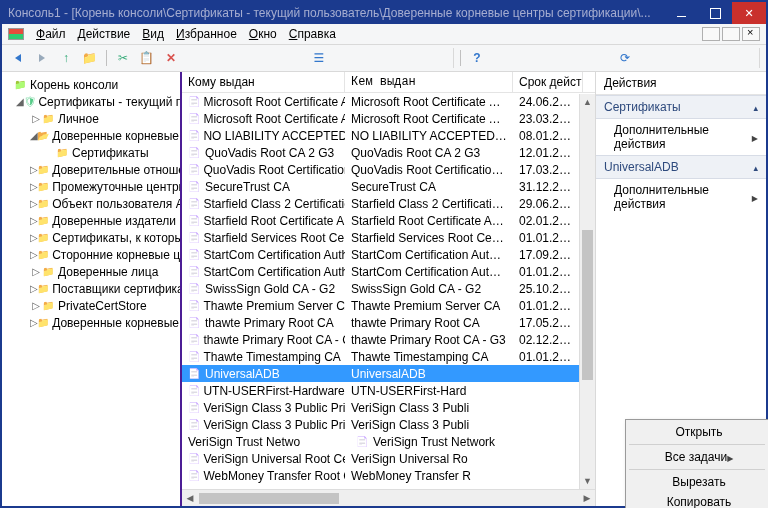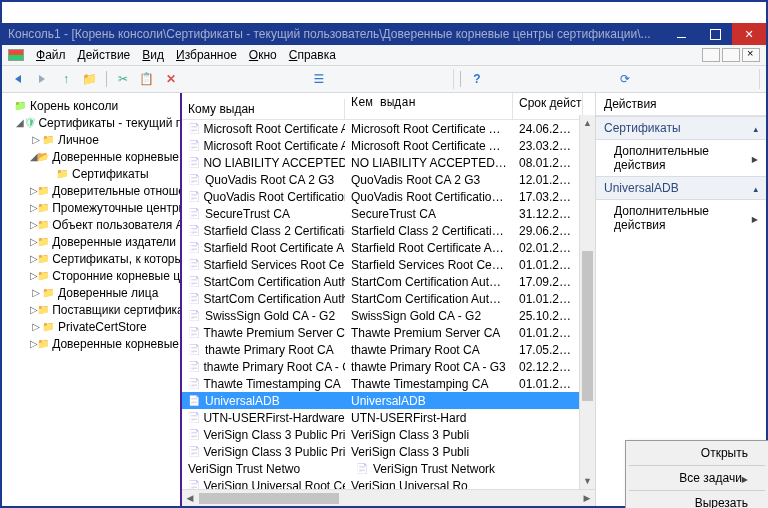--- a/index.html
+++ b/index.html
@@ -1,18 +1,18 @@
 <!DOCTYPE html>
 <html><head>
 <meta charset="utf-8">
 <style>
   * { box-sizing: border-box; margin: 0; padding: 0; }
   html, body { width: 768px; height: 508px; overflow: hidden; font-family: "Segoe UI", Tahoma, sans-serif; font-size: 12px; }
   .window { width: 768px; height: 508px; border: 2px solid #1b3a8e; background: #fff; display: flex; flex-direction: column; }
-  .titlebar { background: #1b3a8e; color: #d3d3e6; height: 22px; display: flex; align-items: center; padding: 0 0 0 6px; font-size: 12px; position: relative; margin-top: 21px; }
+  .titlebar { background: #1b3a8e; color: #d3d3e6; height: 22px; display: flex; align-items: center; padding: 0 0 0 6px; font-size: 12px; position: relative; }
   .titlebar .title { flex: 1; white-space: nowrap; overflow: hidden; text-overflow: ellipsis; opacity: .75;}
   .winbtns { display: flex; height: 100%; }
   .winbtn { width: 34px; display: flex; align-items: center; justify-content: center; color: #fff; }
   .winbtn.min::after { content:""; width:9px; height:1px; background:#fff; margin-top:6px;}
   .winbtn.max::after { content:""; width:9px; height:9px; border:1px solid #fff;}
   .winbtn.close { background:#c9302c; }
   .winbtn.close::after { content:"✕"; font-size:11px; }
   .menubar { background:#f5f6f7; padding:3px 6px; display:flex; gap:4px; align-items:center; border-bottom:1px solid #d9d9d9;}
   .menubar .mnemo { text-decoration: underline; }
   .menubar-right { margin-left:auto; display:flex; gap:2px;}
@@ -62,21 +62,21 @@
   .hsb { height:17px; border-top:1px solid #ddd; display:flex; align-items:center;}
   .hsb .sbtn{width:16px; text-align:center; color:#666; font-size:9px;}
   .hsb .thumb{ flex:0 0 140px; height:11px; background:#c4c4c4; margin:0 1px;}
   .actions { width:170px; background:#fff; display:flex; flex-direction:column;}
   .actions-hdr { padding:4px 8px; font-size:12px; border-bottom:1px solid #e4e4e4;}
   .act-sec { background:#eef1f6; padding:4px 8px; border-top:1px solid #d7dce6; border-bottom:1px solid #d7dce6; display:flex; align-items:center; justify-content:space-between; color:#2e4a7d;}
   .act-sec .arr::after{content:"▴"; font-size:9px; color:#2e4a7d;}
   .act-item { padding:4px 8px 4px 18px; display:flex; justify-content:flex-end; align-items:center;}
   .act-item .arr2::after{content:"▶"; font-size:8px; color:#444;}
   .ctx { position:absolute; left:443px; top:347px; width:144px; background:#f0f0f0; border:1px solid #9a9a9a; box-shadow:2px 2px 4px rgba(0,0,0,.25); z-index:10; padding:2px; font-size:12px;}
-  .ctx .ci { padding:3px 18px 3px 22px; white-space:nowrap; display:flex; justify-content:flex-end; align-items:center;}
+  .ctx .ci { padding:3px 18px 3px 22px; white-space:nowrap; display:flex; justify-content:center; align-items:center;}
   .ctx hr { border:none; border-top:1px solid #d0d0d0; margin:2px 1px;}
   .ctx .ci .sub::after{content:"▶"; font-size:8px; color:#444;}
   .menubar span.mi { padding:2px 6px;}
 </style>
 </head>
 <body>
 
 <div class="window">
   <div class="titlebar">
     <span class="title">Консоль1 - [Корень консоли\Сертификаты - текущий пользователь\Доверенные корневые центры сертификации\...</span>
@@ -187,21 +187,21 @@
         </div>
         <div class="tnode" style="padding-left: 28px;">
           <span class="exp">▷</span>
           <span class="ic fld"></span>
           <span class="lbl">Доверенные корневые се</span>
         </div>
       </div>
 
     <div class="list">
       <div class="lhdr">
-        <div class="lh" id="h1" style="width: 163px; margin-top: 6px;"><span>Кому выдан</span></div>
+        <div class="lh" id="h1" style="width: 163px;"><span>Кому выдан</span></div>
         <div class="lh" id="h2" style="width: 168px; font-family: Liberation Mono, monospace;"><span>Кем выдан</span></div>
         <div class="lh" id="h3" style="width: 70px;"><span>Срок действия</span></div>
       </div>
       <div class="lrows" id="rows">
           <div class="lrow">
             <div class="c ico" style="width:163px">
               <span class="certico"></span>
               <span>Microsoft Root Certificate Auth...</span>
             </div>
             <div class="c" style="width:168px">Microsoft Root Certificate Authori...</div>

